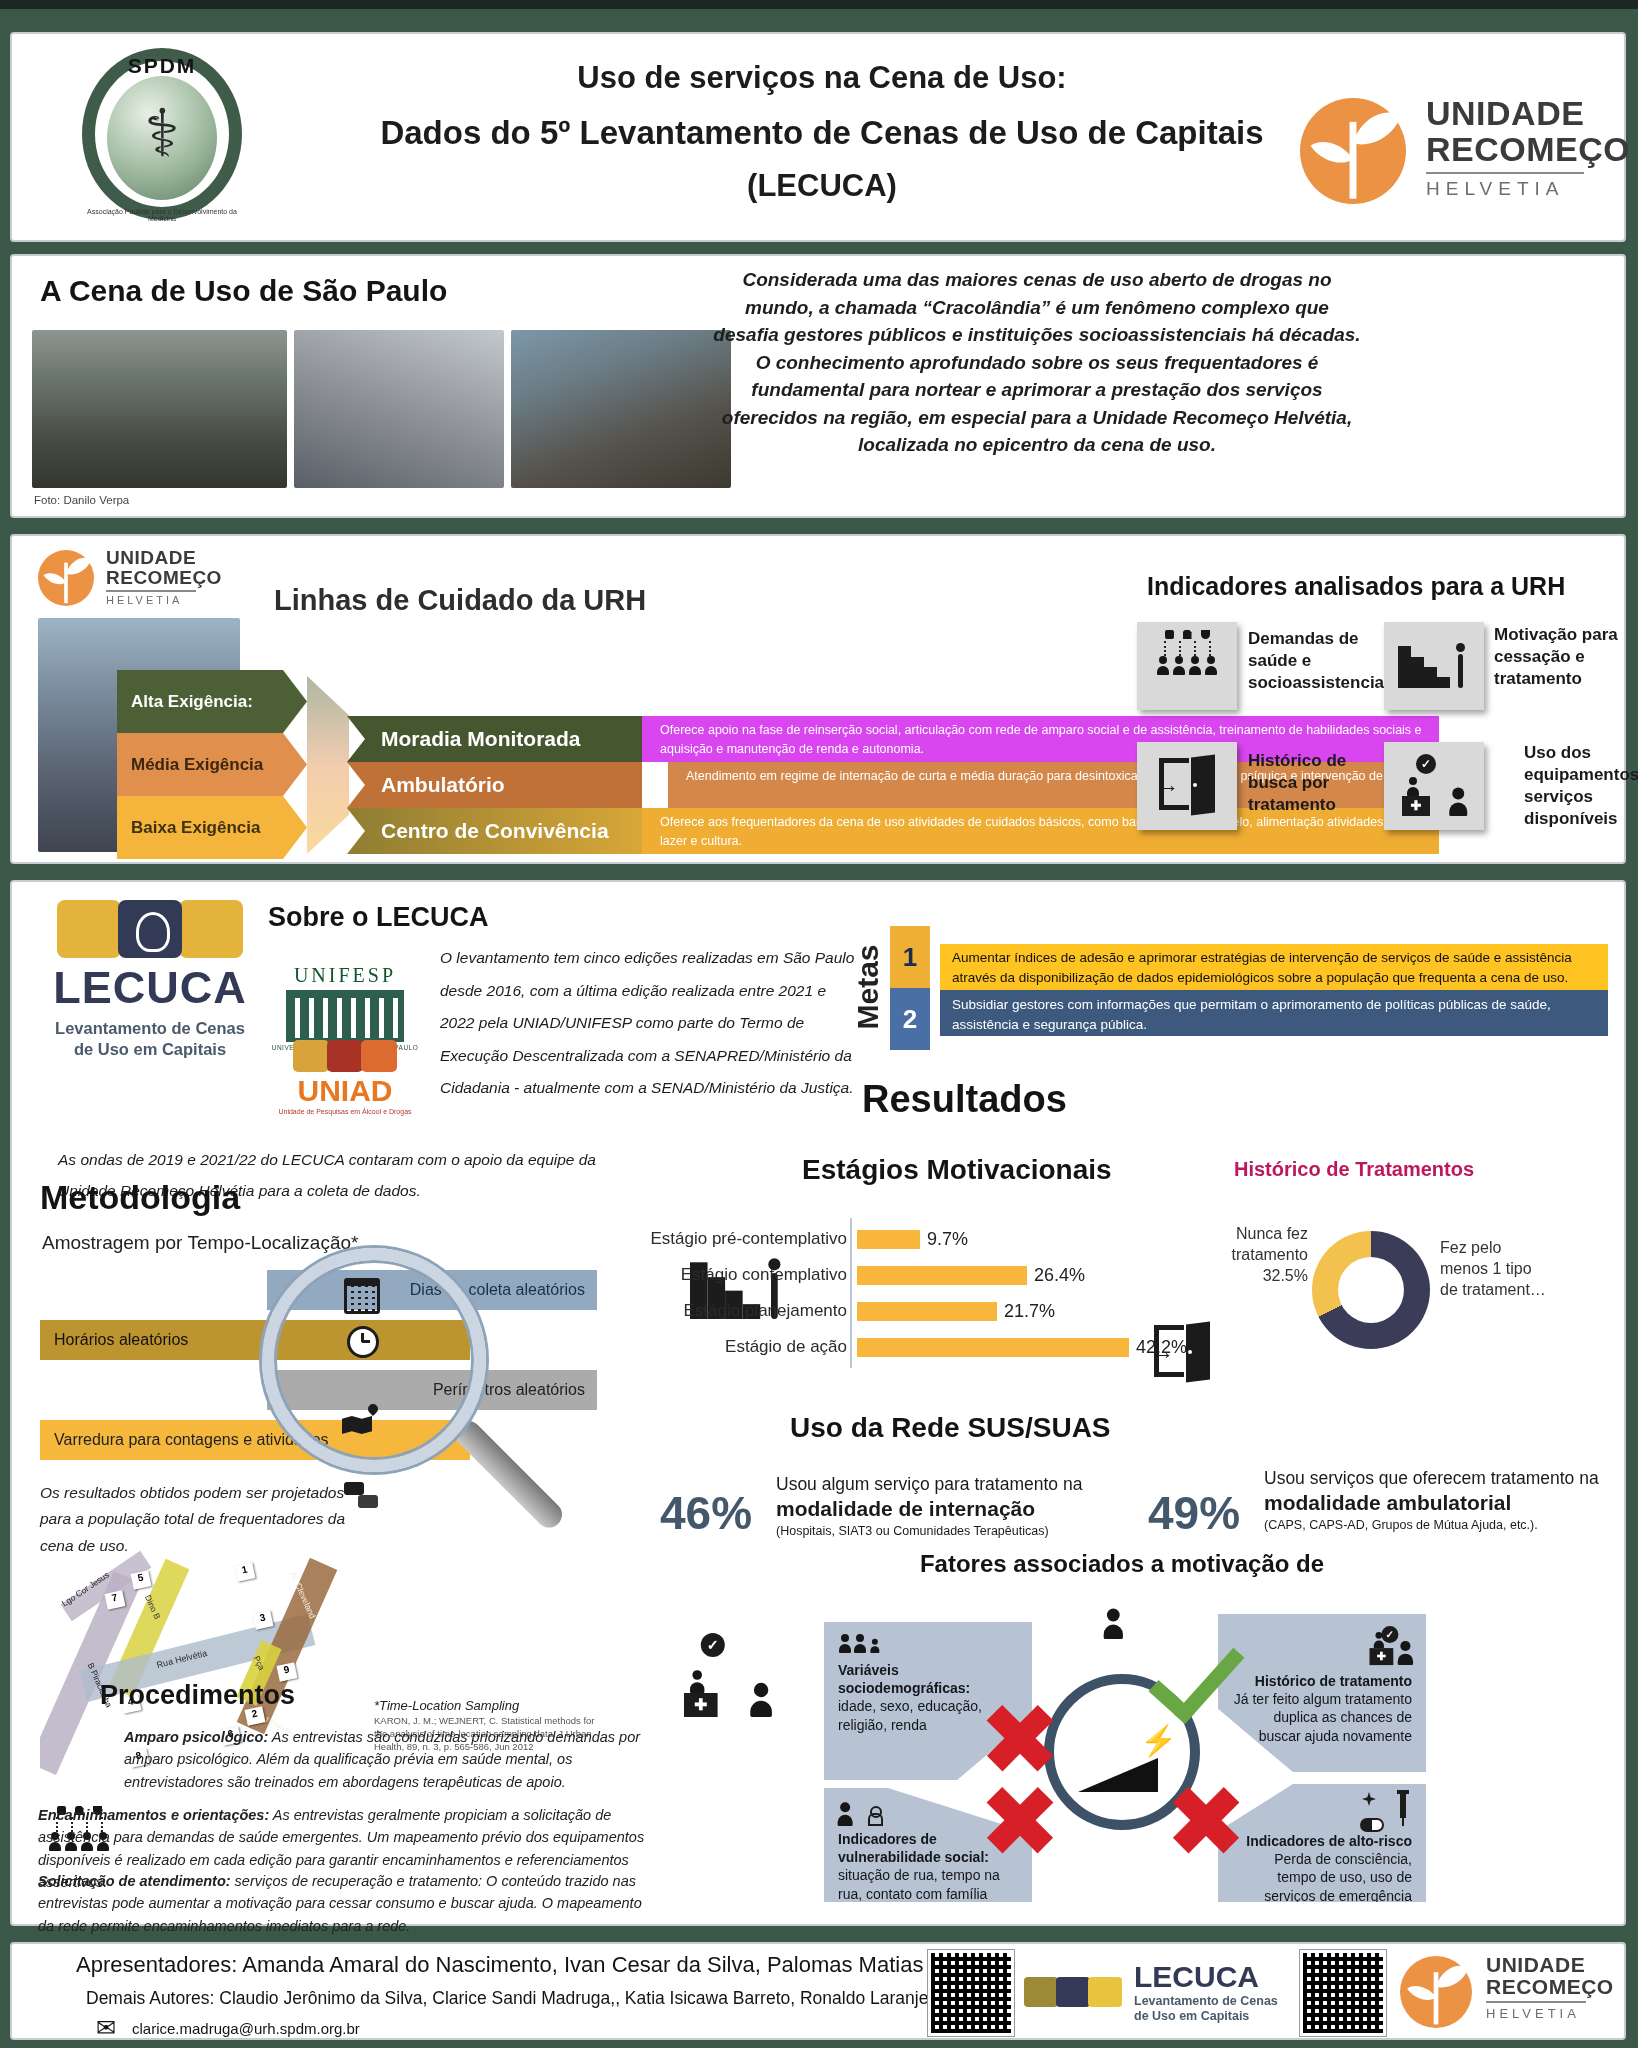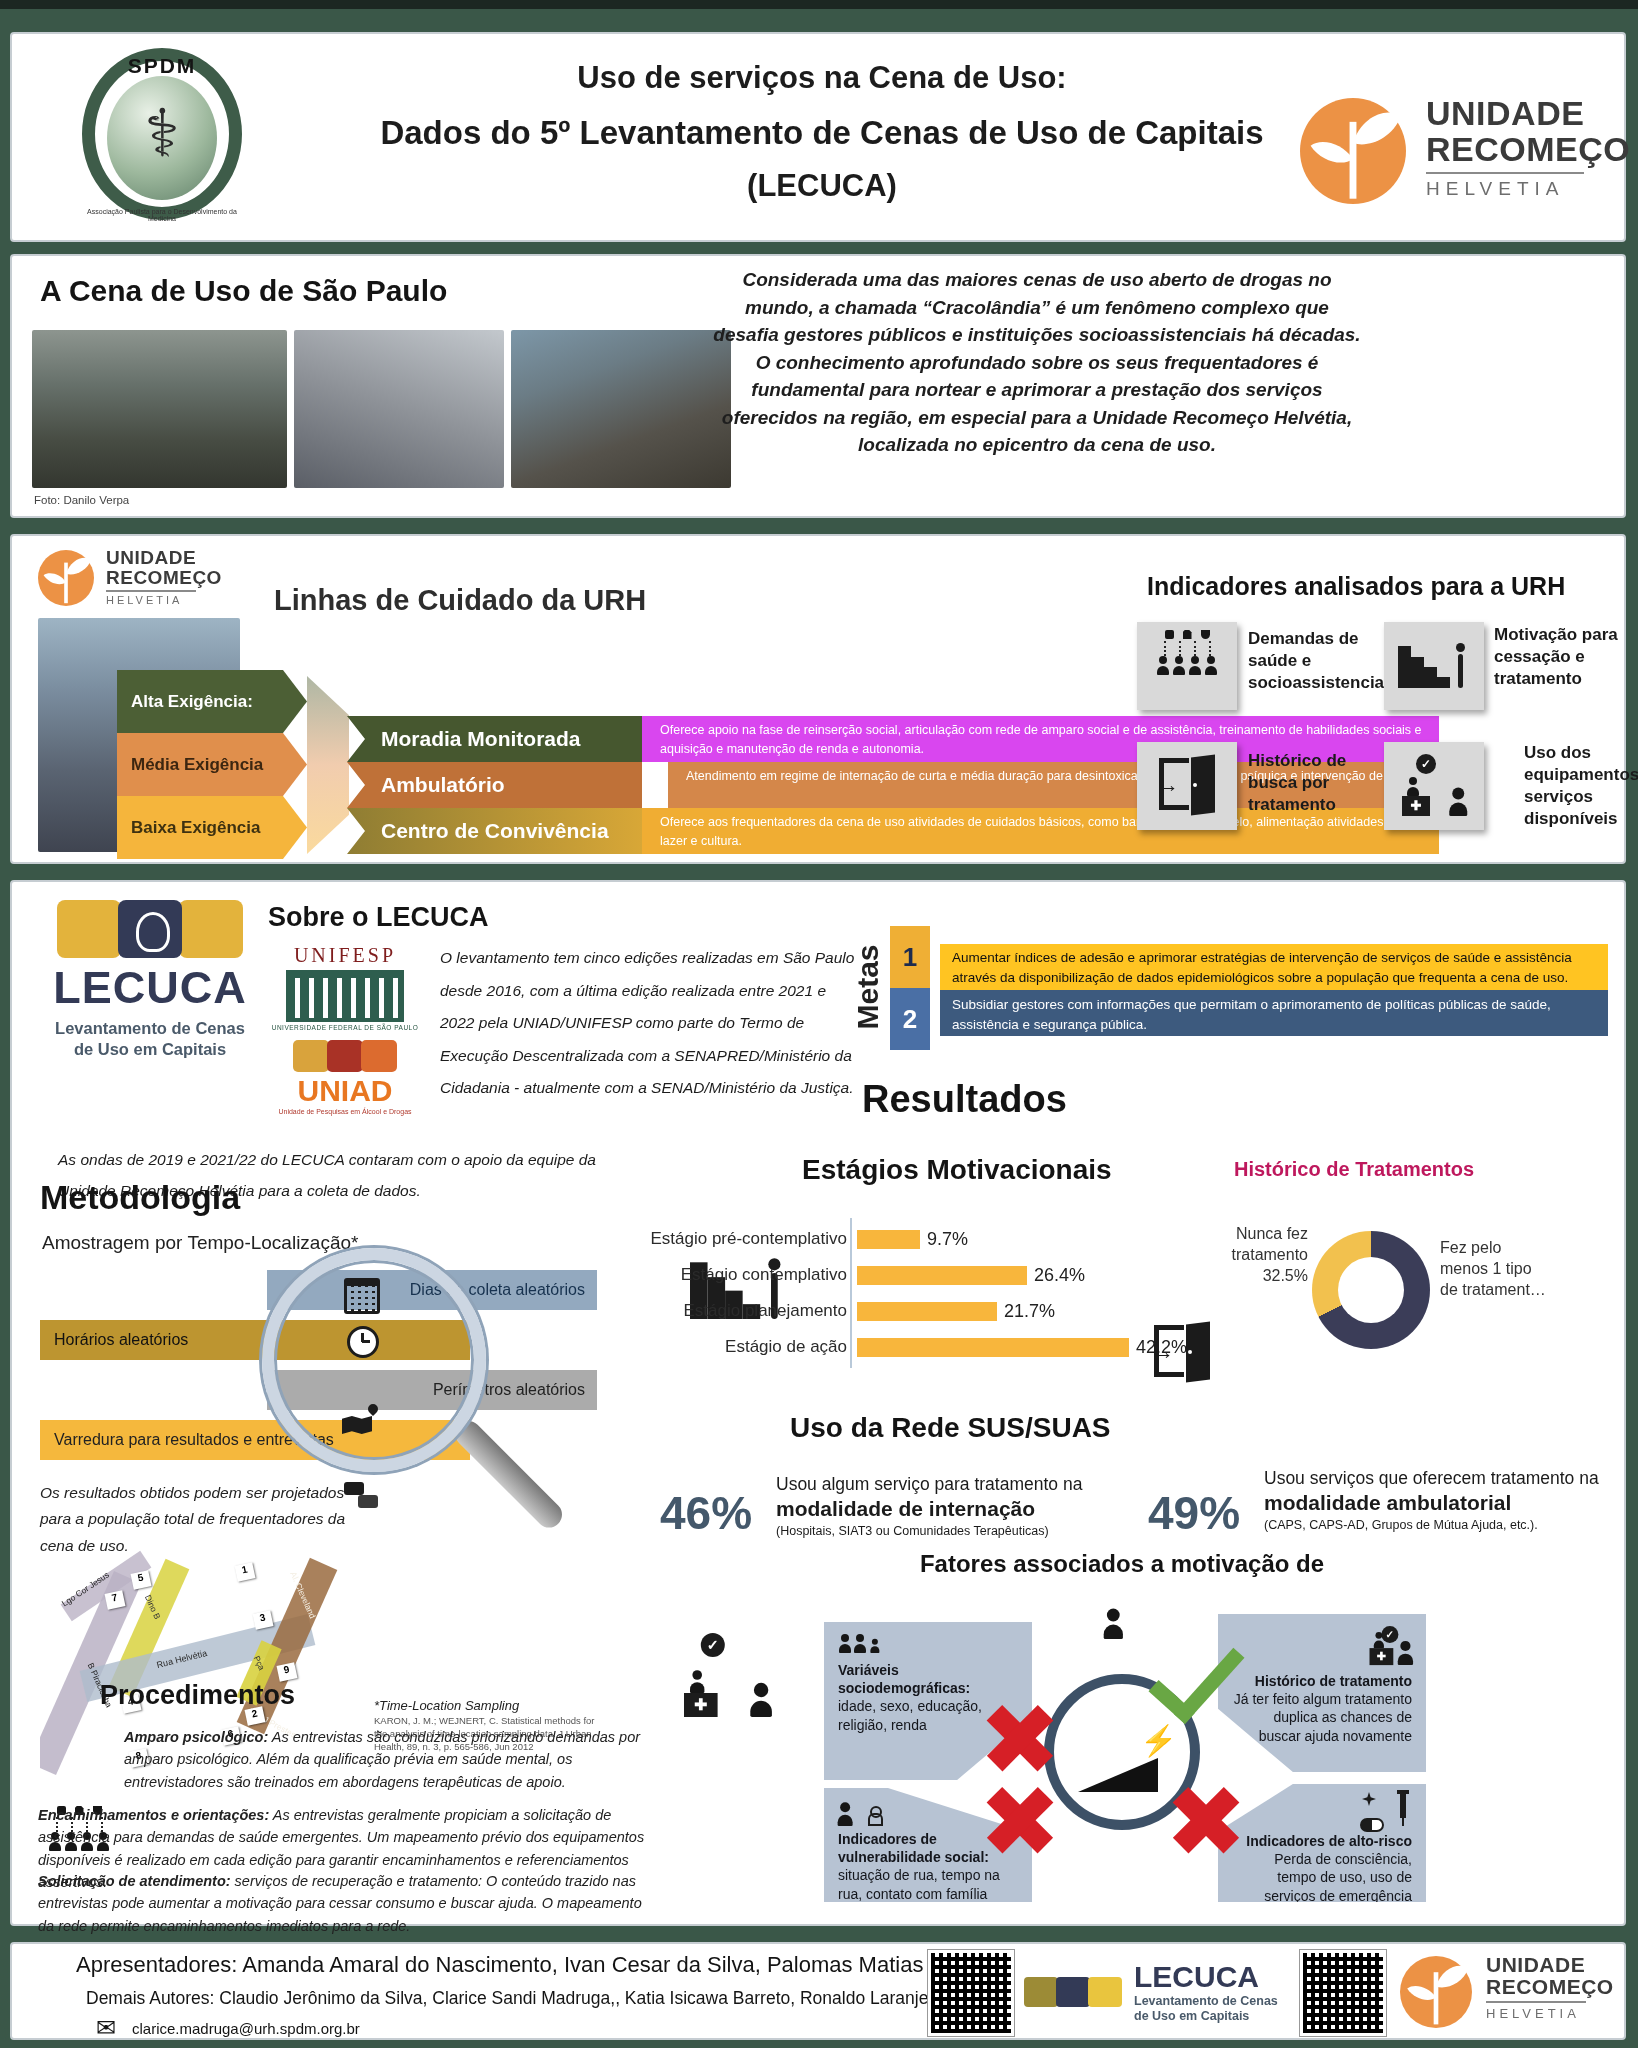--- a/index.html
+++ b/index.html
@@ -247,21 +247,21 @@
       <div class="xb" style="font-size:45px;letter-spacing:1px;color:#333A56;margin-top:4px;">LECUCA</div>
       <div class="b" style="font-size:16.5px;color:#4A5A6A;line-height:1.3;margin-top:4px;">
         <div>Levantamento de Cenas</div>
         <div>de Uso em Capitais</div>
       </div>
     </div>
 
     <div class="abs xb" style="left:256px;top:20px;font-size:27px;color:#141414;">Sobre o LECUCA</div>
 
     <div class="abs ctr" style="left:252px;top:62px;width:162px;">
-      <div style="font-family:'Liberation Serif',serif;font-size:20px;letter-spacing:3px;color:#7f1d1d;">UNIFESP</div>
+      <div style="font-family:'Liberation Serif',serif;font-size:20px;letter-spacing:3px;color:#14532d;margin-top:20px;">UNIFESP</div>
       <div style="width:118px;height:40px;margin:3px auto 2px;background:repeating-linear-gradient(90deg,#2E5E4E 0 9px,#fff 9px 14px);border-top:8px solid #2E5E4E;border-bottom:4px solid #2E5E4E;"></div>
       <div style="font-size:6.5px;letter-spacing:.5px;color:#24523F;">UNIVERSIDADE FEDERAL DE SÃO PAULO</div>
     </div>
 
     <div class="abs ctr" style="left:252px;top:158px;width:162px;">
       <div style="display:flex;justify-content:center;">
         <div style="width:36px;height:32px;background:#D9A33C;border-radius:5px;margin-right:-2px;"></div>
         <div style="width:36px;height:32px;background:#A93226;border-radius:5px;margin-right:-2px;"></div>
         <div style="width:36px;height:32px;background:#DC6B2F;border-radius:5px;"></div>
       </div>
@@ -279,21 +279,21 @@
     <div class="abs" style="left:928px;top:108px;width:668px;height:46px;background:#3D5A7E;color:#fff;font-size:13.5px;line-height:1.5;padding:5px 12px;box-sizing:border-box;">Subsidiar gestores com informações que permitam o aprimoramento de políticas públicas de saúde, assistência e segurança pública.</div>
 
     <div class="abs xb" style="left:850px;top:196px;font-size:38px;color:#141414;">Resultados</div>
 
     <div class="abs xb" style="left:28px;top:296px;font-size:34px;color:#141414;">Metodologia</div>
     <div class="abs" style="left:30px;top:350px;font-size:19px;color:#222;">Amostragem por Tempo-Localização*</div>
 
     <div class="abs" style="left:255px;top:388px;width:330px;height:40px;background:#93A9BF;color:#17324F;font-size:16px;line-height:40px;text-align:right;padding-right:12px;box-sizing:border-box;z-index:1;">Dias de coleta aleatórios</div>
     <div class="abs" style="left:28px;top:438px;width:430px;height:40px;background:#BD9530;color:#111;font-size:16px;line-height:40px;padding-left:14px;box-sizing:border-box;z-index:1;">Horários aleatórios</div>
     <div class="abs" style="left:255px;top:488px;width:330px;height:40px;background:#ABABAB;color:#222;font-size:16px;line-height:40px;text-align:right;padding-right:12px;box-sizing:border-box;z-index:1;">Perímetros aleatórios</div>
-    <div class="abs" style="left:28px;top:538px;width:430px;height:40px;background:#F5B83D;color:#222;font-size:16px;line-height:40px;padding-left:14px;box-sizing:border-box;z-index:1;">Varredura para resultados e entrevistas</div>
+    <div class="abs" style="left:28px;top:538px;width:430px;height:40px;background:#F5B83D;color:#222;font-size:16px;line-height:40px;padding-left:14px;box-sizing:border-box;z-index:1;">Varredura para contagens e atividades</div>
 
     <div class="maglens" style="left:250px;top:366px;width:200px;height:200px;z-index:3;"></div>
     <div class="maghandle" style="left:438px;top:552px;z-index:2;"></div>
     <div class="abs calico" style="left:332px;top:396px;z-index:4;"></div>
     <div class="abs clockico" style="left:335px;top:444px;z-index:4;"></div>
     <div class="abs maproute" style="left:330px;top:496px;z-index:4;"></div>
     <div class="abs chatico" style="left:332px;top:544px;z-index:4;"></div>
 
     <div class="abs it" style="left:28px;top:598px;width:330px;font-size:15.5px;line-height:1.7;color:#222;z-index:5;">Os resultados obtidos podem ser projetados para a população total de frequentadores da cena de uso.</div>
 

